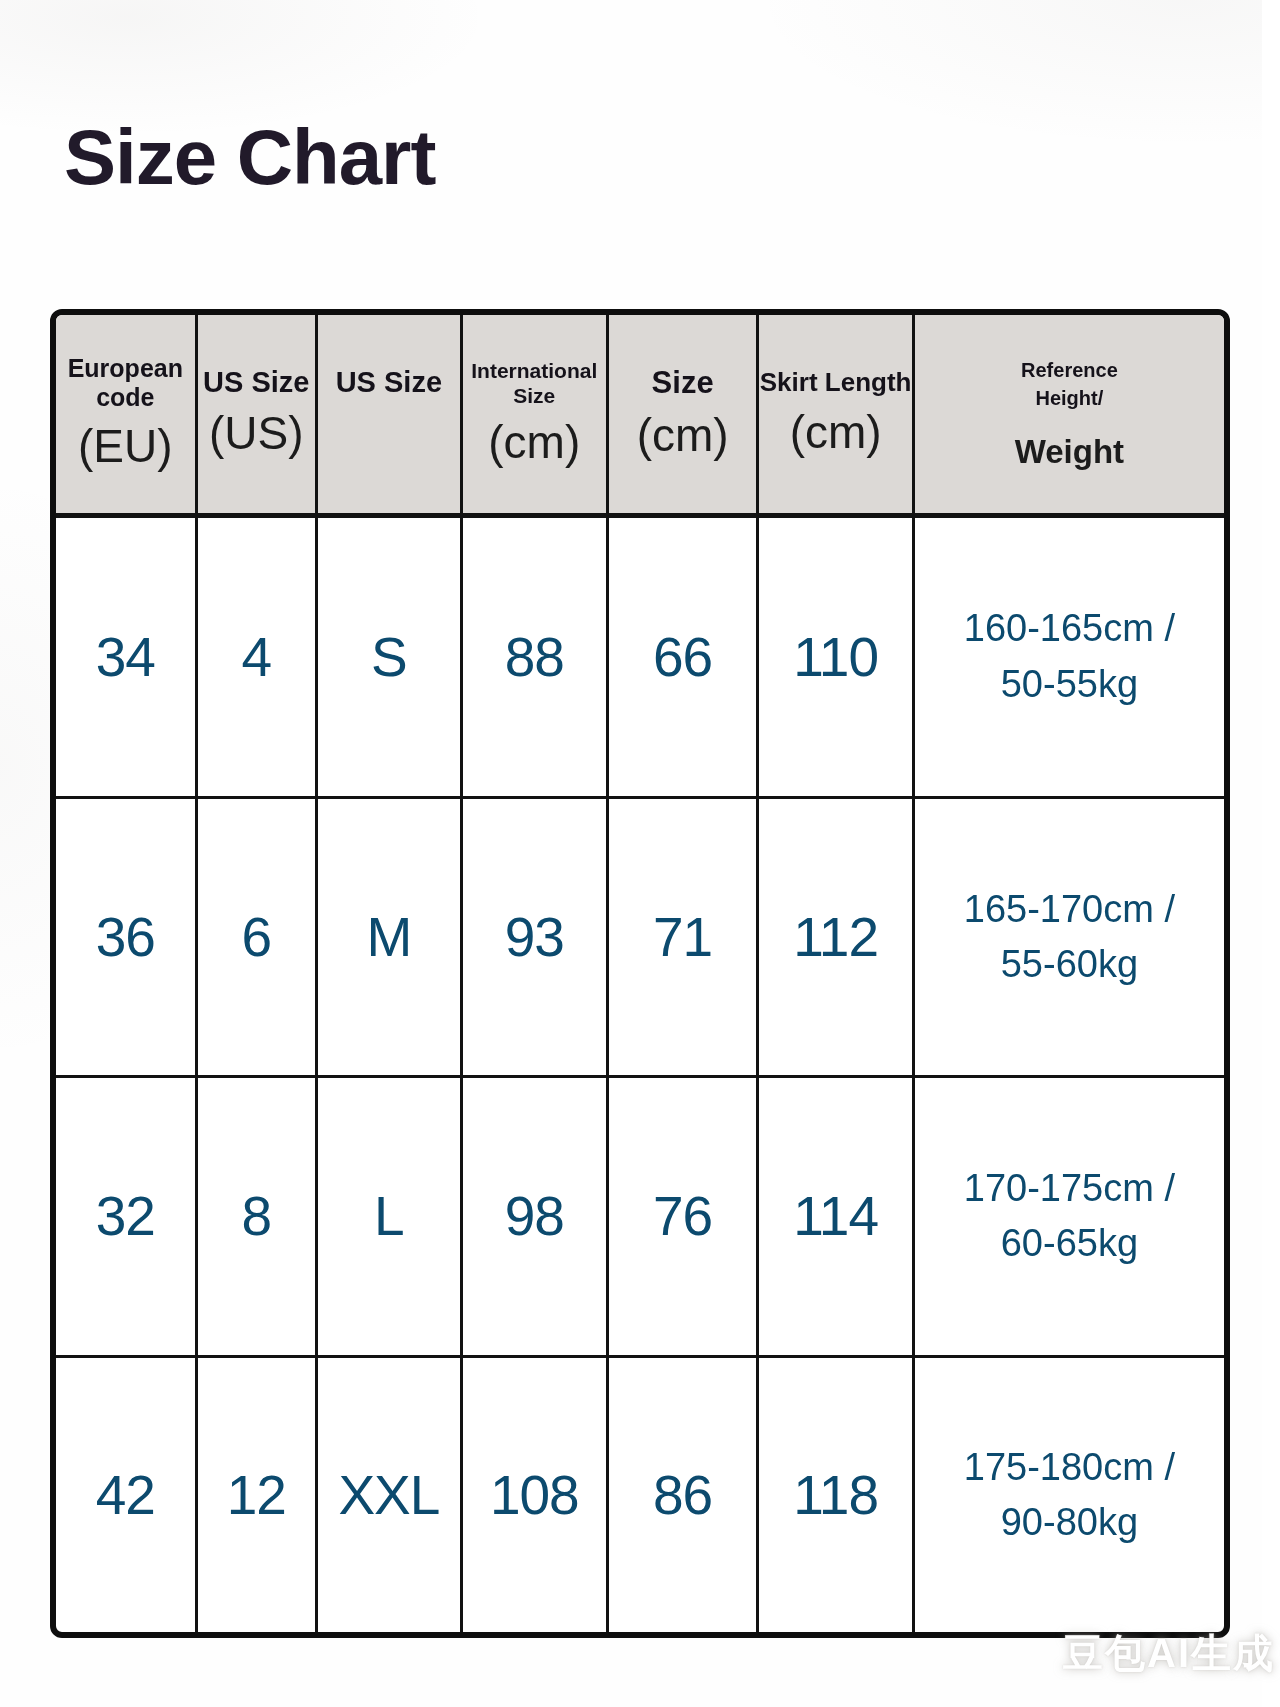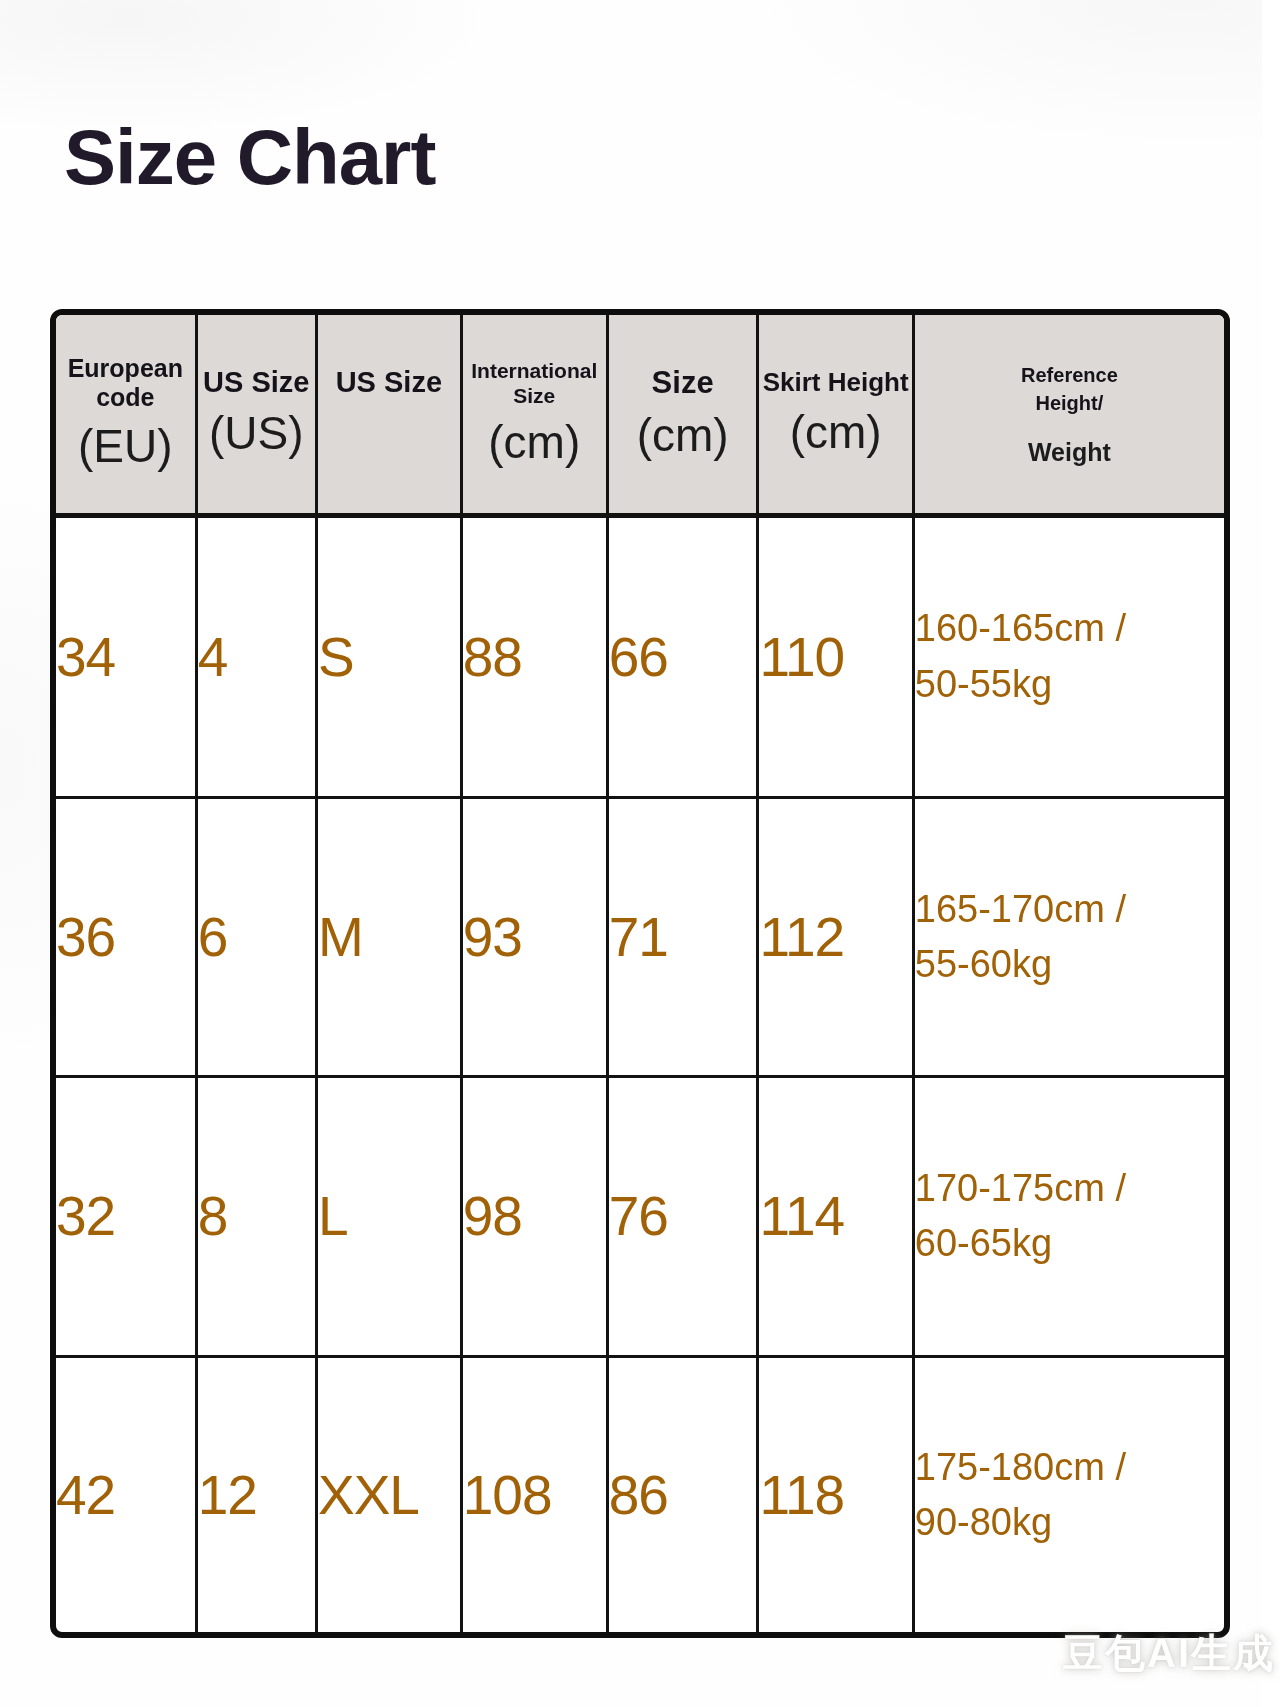--- a/index.html
+++ b/index.html
@@ -60,25 +60,25 @@
     margin-top: 6px; min-height: 56px; line-height: 56px;
     text-align: center;
   }
   .c0 .h1 { font-size: 25px; line-height: 1.15; }
   .c1 .h1 { font-size: 29px; }
   .c2 .h1 { font-size: 29px; }
   .c3 .h1 { font-size: 21px; line-height: 1.2; }
   .c4 .h1 { font-size: 31px; }
   .c5 .h1 { font-size: 26px; white-space: nowrap; }
   .c6 .h1 { font-size: 20px; line-height: 1.4; max-width: 170px; }
-  .c6 .h2 { font-size: 25px; font-weight: 700; margin-top: 20px; min-height: 0; line-height: 1.2; }
+  .c6 .h2 { font-size: 33px; font-weight: 700; margin-top: 20px; min-height: 0; line-height: 1.2; }
   td {
-    text-align: left; vertical-align: middle;
+    text-align: center; vertical-align: middle;
     font-size: 55px; font-weight: 400; letter-spacing: -1px;
-    color: #a16207;
+    color: #0c4a6e;
   }
   td.ref { font-size: 38px; line-height: 1.45; letter-spacing: 0; }
   .watermark {
     position: absolute; left: 1063px; top: 1626px;
     font-size: 40px; font-weight: 700; letter-spacing: 2px;
     color: #ffffff;
     text-shadow: 0 0 10px rgba(168,164,158,0.65), 0 0 2px rgba(190,186,180,0.5);
     white-space: nowrap;
   }
 </style>
@@ -127,21 +127,21 @@
             </div>
           </th>
           <th class="c4">
             <div class="hwrap">
               <div class="h1">Size</div>
               <div class="h2">(cm)</div>
             </div>
           </th>
           <th class="c5">
             <div class="hwrap">
-              <div class="h1">Skirt Height</div>
+              <div class="h1">Skirt Length</div>
               <div class="h2">(cm)</div>
             </div>
           </th>
           <th class="c6">
             <div class="hwrap">
               <div class="h1">Reference Height/</div>
               <div class="h2">Weight</div>
             </div>
           </th>
         </tr>

